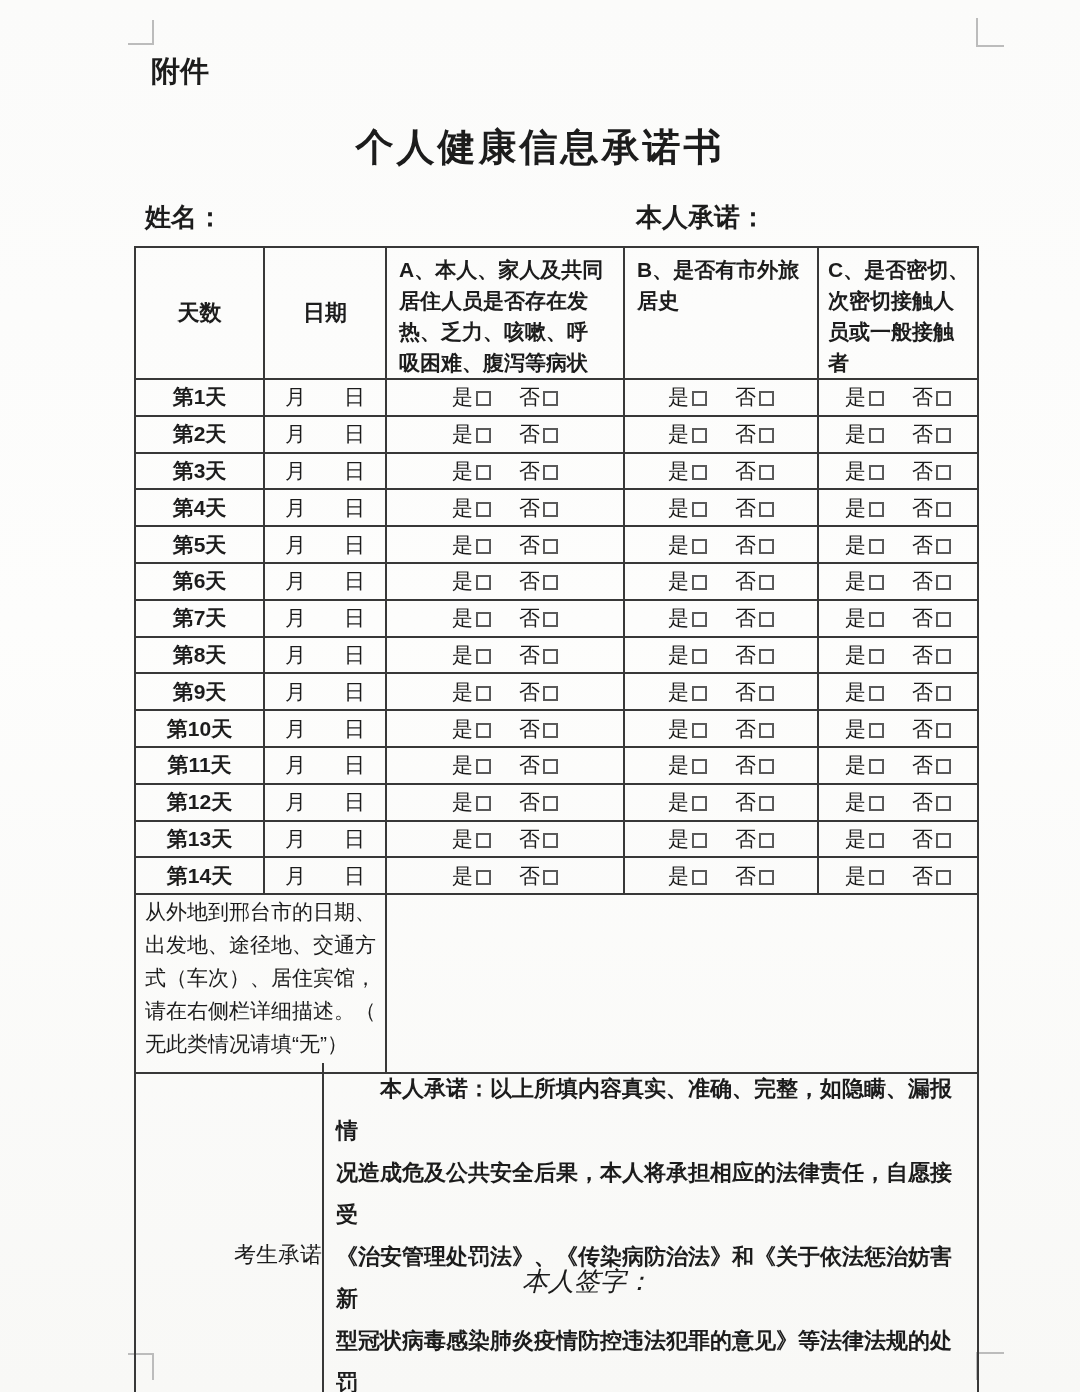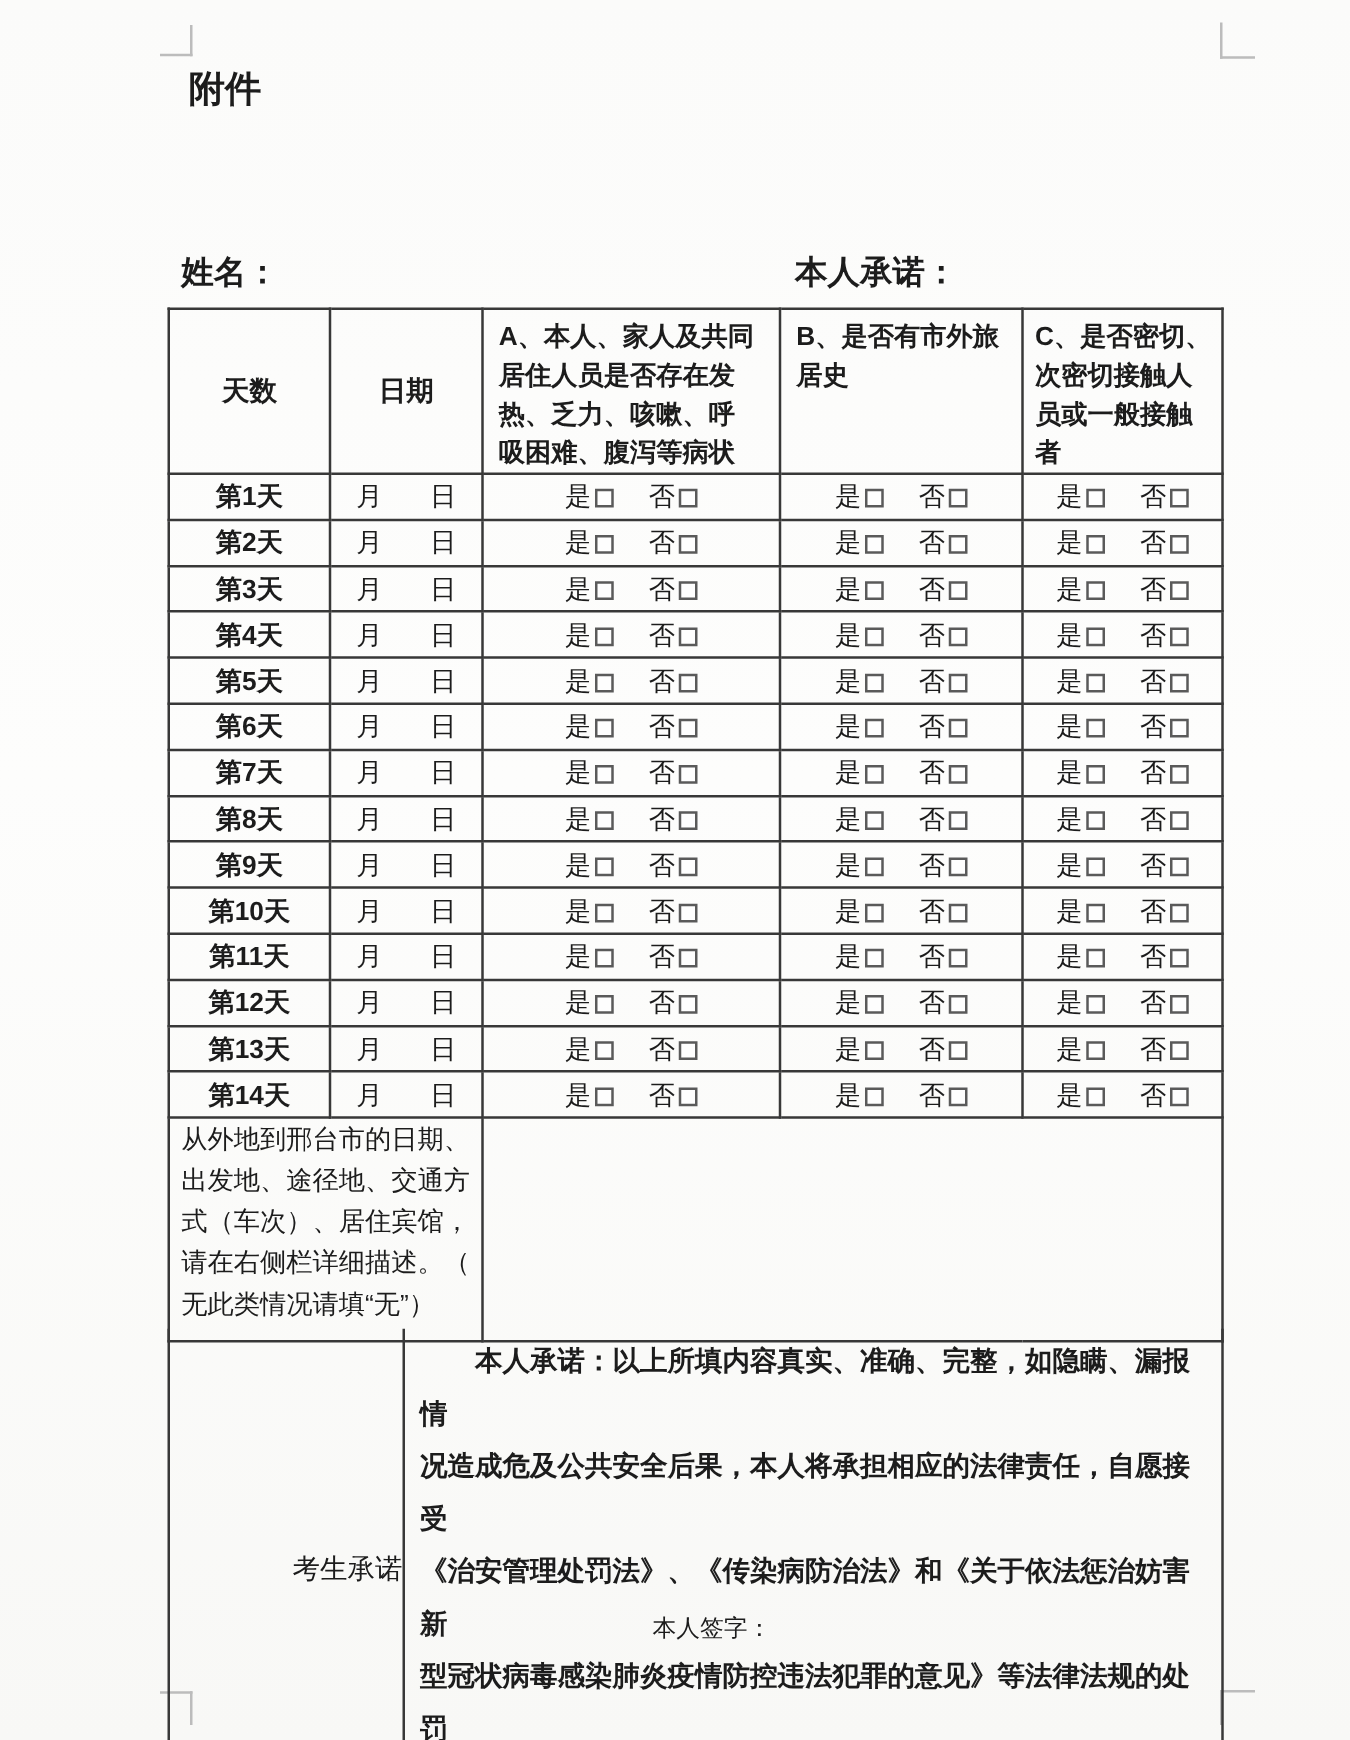--- a/index.html
+++ b/index.html
@@ -75,33 +75,34 @@
   td.pledge-label {
     font-size: 22px; text-align: right; vertical-align: middle;
   }
   td.pledge-text {
     font-size: 22px; font-weight: bold; line-height: 42px;
     text-align: left; vertical-align: top; text-indent: 2em;
     padding: 5px 8px 0 12px;
   }
 
   .footer-note { position: absolute; left: 151px; top: 1281px; font-size: 26px; }
-  .sign-label  { position: absolute; left: 522px; top: 1290px; font-size: 19px; }
+  .sign-label  { position: absolute; left: 522px; top: 1264px; font-size: 26px; font-style: italic; }
 </style>
 </head>
 <body>
 
 <div class="paper">
 
   <div class="mark mark-tl"></div>
   <div class="mark mark-tr"></div>
   <div class="mark mark-bl"></div>
   <div class="mark mark-br"></div>
 
   <div class="attachment">附件</div>
+  <div class="title">个人健康信息承诺书</div>
   <div class="name-label">姓名：</div>
   <div class="id-label">本人承诺：</div>
 
   <table class="main-table">
     <colgroup>
       <col style="width:129px">
       <col style="width:122px">
       <col style="width:238px">
       <col style="width:194px">
       <col style="width:160px">

